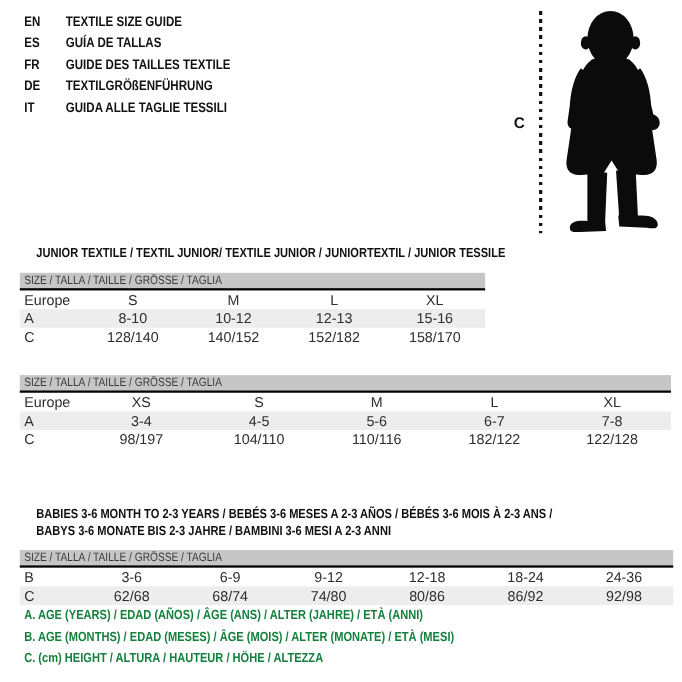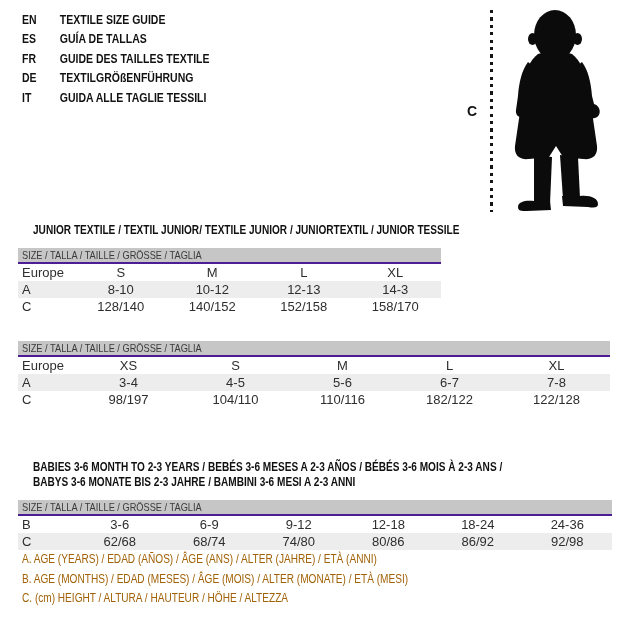--- a/index.html
+++ b/index.html
@@ -24,33 +24,33 @@
 
   
   .size-table{position:absolute;left:18px;color:#2e2e2e;}
   .t1{top:223px;width:423px;}
   .t2{top:325px;width:592px;}
   .t3{top:460px;width:594px;}
   .table-title{font-weight:700;font-size:12px;line-height:14px;color:#101010;margin-left:15px;}
   .t3 .table-title{line-height:15px;}
   .title-sub{font-size:8.5px;vertical-align:-2px;}
   .gap1{height:11px;} .gap2{height:16px;} .gap3{height:10px;}
-  .size-header{height:14px;background:#c6c6c6;border-bottom:2px solid #4c1d95;
+  .size-header{height:14px;background:#c6c6c6;border-bottom:2px solid #000000;
     font-size:11px;color:#3a3a3a;line-height:14px;padding-left:4px;}
   .grid-row{display:grid;height:17px;align-items:center;font-size:13px;}
   .cols4{grid-template-columns:57px repeat(4,1fr);}
   .cols5{grid-template-columns:57px repeat(5,1fr);}
   .cols6{grid-template-columns:57px repeat(6,1fr);}
   .row-label{padding-left:4px;text-align:left;}
   .cell{text-align:center;}
   .alt{background:#ededed;}
 
   
   .legend{position:absolute;left:22px;top:550px;}
-  .legend-line{font-weight:400;font-size:12px;line-height:19.5px;color:#a16207;}
+  .legend-line{font-weight:700;font-size:12px;line-height:19.5px;color:#15803d;}
 </style>
 </head>
 <body>
 
 <div class="page">
 
   <div class="lang-list">
     <div class="lang-row">
       <span class="cond" style="display:flex;">
         <span class="lang-code">EN</span>
@@ -114,27 +114,27 @@
       <span class="cell">S</span>
       <span class="cell">M</span>
       <span class="cell">L</span>
       <span class="cell">XL</span>
     </div>
     <div class="grid-row cols4 alt">
       <span class="row-label">A</span>
       <span class="cell">8-10</span>
       <span class="cell">10-12</span>
       <span class="cell">12-13</span>
-      <span class="cell">14-3</span>
+      <span class="cell">15-16</span>
     </div>
     <div class="grid-row cols4">
       <span class="row-label">C</span>
       <span class="cell">128/140</span>
       <span class="cell">140/152</span>
-      <span class="cell">152/158</span>
+      <span class="cell">152/182</span>
       <span class="cell">158/170</span>
     </div>
   </div>
 
   <div class="size-table t2">
     <div class="gap2"></div>
     <div class="size-header">
       <span class="cond">SIZE / TALLA / TAILLE / GRÖSSE / TAGLIA</span>
     </div>
     <div class="grid-row cols5">

